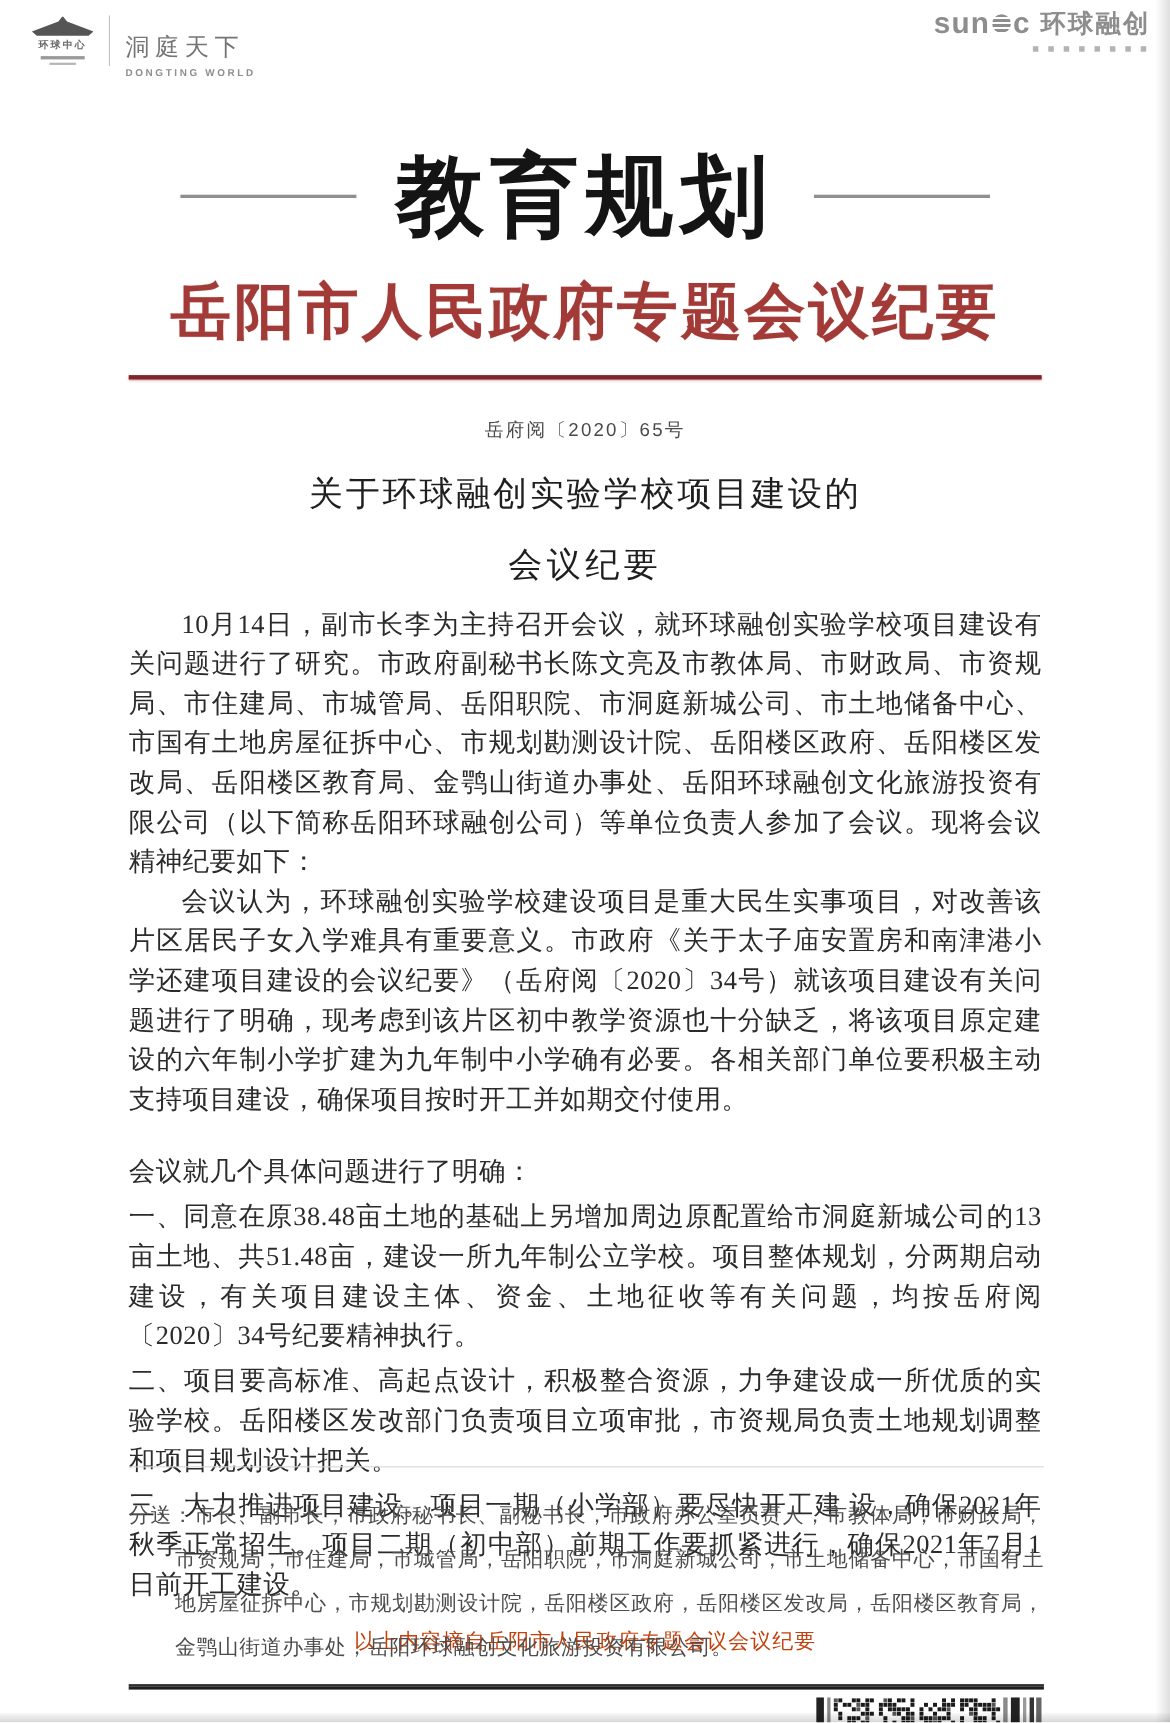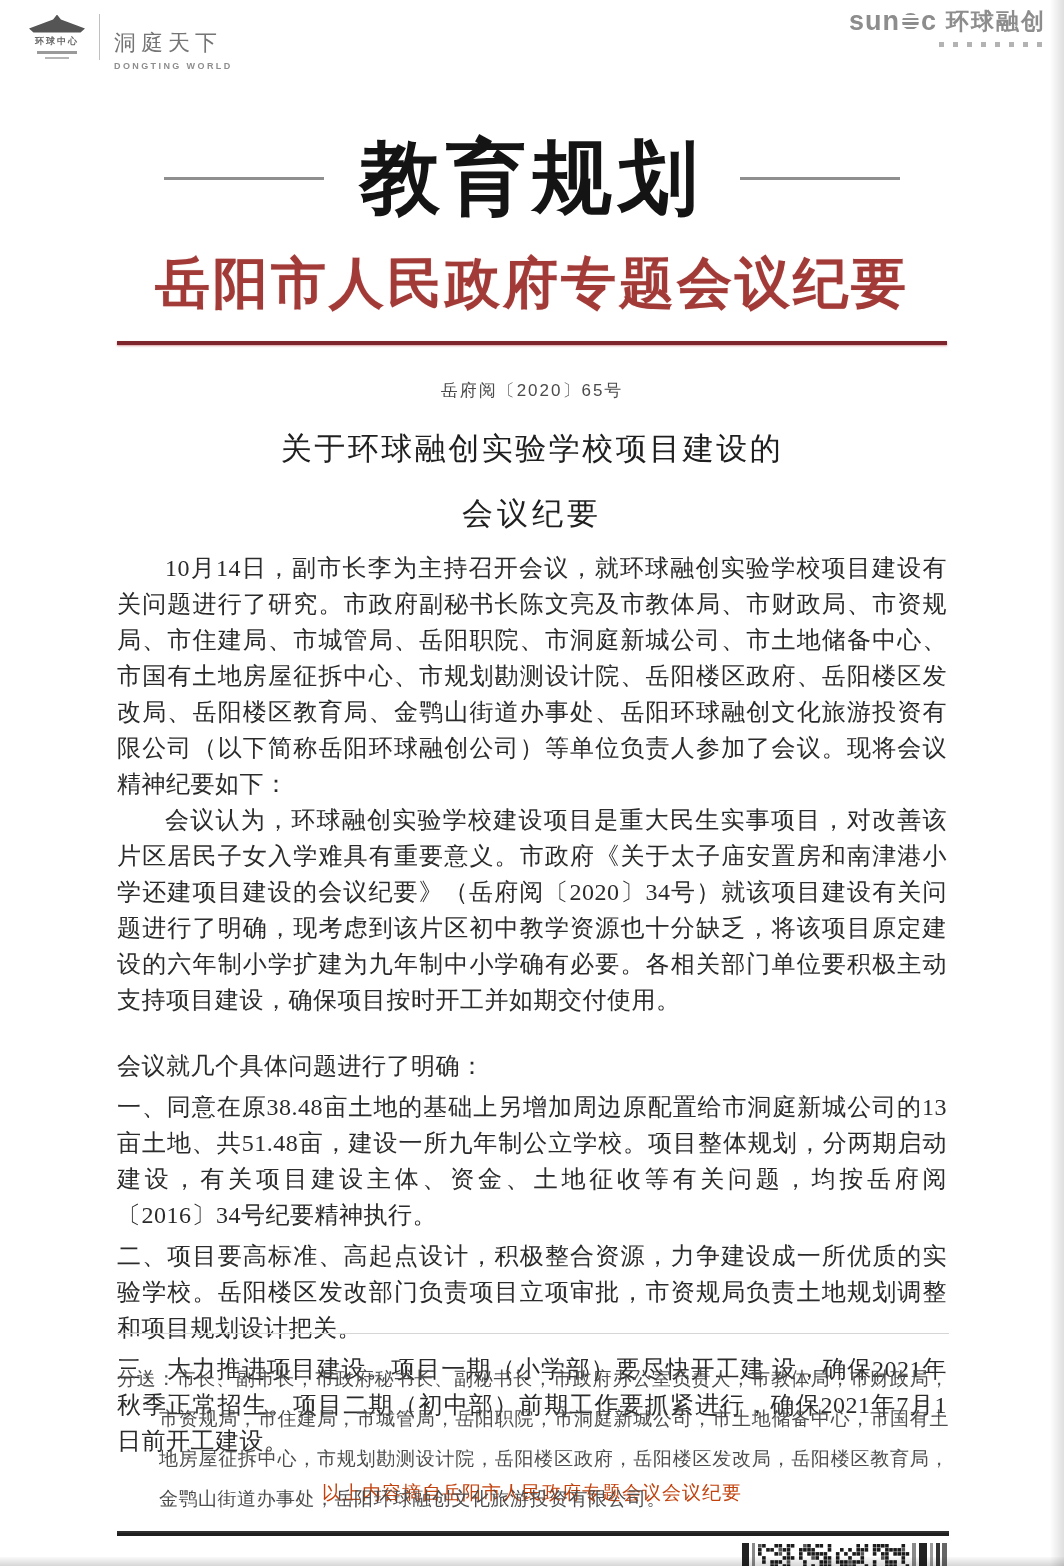--- a/index.html
+++ b/index.html
@@ -134,21 +134,21 @@
   <div class="red-rule"></div>
 
   <div class="doc-no">岳府阅〔2020〕65号</div>
   <div class="doc-title">关于环球融创实验学校项目建设的</div>
   <div class="doc-title2">会议纪要</div>
 
   <div class="body-text">
     <p class="indent">10月14日，副市长李为主持召开会议，就环球融创实验学校项目建设有关问题进行了研究。市政府副秘书长陈文亮及市教体局、市财政局、市资规局、市住建局、市城管局、岳阳职院、市洞庭新城公司、市土地储备中心、市国有土地房屋征拆中心、市规划勘测设计院、岳阳楼区政府、岳阳楼区发改局、岳阳楼区教育局、金鹗山街道办事处、岳阳环球融创文化旅游投资有限公司（以下简称岳阳环球融创公司）等单位负责人参加了会议。现将会议精神纪要如下：</p>
     <p class="indent">会议认为，环球融创实验学校建设项目是重大民生实事项目，对改善该片区居民子女入学难具有重要意义。市政府《关于太子庙安置房和南津港小学还建项目建设的会议纪要》（岳府阅〔2020〕34号）就该项目建设有关问题进行了明确，现考虑到该片区初中教学资源也十分缺乏，将该项目原定建设的六年制小学扩建为九年制中小学确有必要。各相关部门单位要积极主动支持项目建设，确保项目按时开工并如期交付使用。</p>
     <p class="section-lead">会议就几个具体问题进行了明确：</p>
-    <p class="item">一、同意在原38.48亩土地的基础上另增加周边原配置给市洞庭新城公司的13亩土地、共51.48亩，建设一所九年制公立学校。项目整体规划，分两期启动建设，有关项目建设主体、资金、土地征收等有关问题，均按岳府阅〔2016〕34号纪要精神执行。</p>
+    <p class="item">一、同意在原38.48亩土地的基础上另增加周边原配置给市洞庭新城公司的13亩土地、共51.48亩，建设一所九年制公立学校。项目整体规划，分两期启动建设，有关项目建设主体、资金、土地征收等有关问题，均按岳府阅〔2020〕34号纪要精神执行。</p>
     <p class="item">二、项目要高标准、高起点设计，积极整合资源，力争建设成一所优质的实验学校。岳阳楼区发改部门负责项目立项审批，市资规局负责土地规划调整和项目规划设计把关。</p>
     <p class="item">三、大力推进项目建设。项目一期（小学部）要尽快开工建 设，确保2021年秋季正常招生。项目二期（初中部）前期工作要抓紧进行，确保2021年7月1日前开工建设。</p>
     <p class="source-note">以上内容摘自岳阳市人民政府专题会议会议纪要</p>
   </div>
 
   <div class="foot">
     <div class="foot-rule-light"></div>
     <p class="dist"><span>分送：</span><span>市长、副市长，市政府秘书长、副秘书长，市政府办公室负责人，市教体局，市财政局，市资规局，市住建局，市城管局，岳阳职院，市洞庭新城公司，市土地储备中心，市国有土地房屋征拆中心，市规划勘测设计院，岳阳楼区政府，岳阳楼区发改局，岳阳楼区教育局，金鹗山街道办事处，岳阳环球融创文化旅游投资有限公司。</span></p>
     <div class="foot-rule-dark1"></div>
     <div class="foot-rule-dark2"></div>

